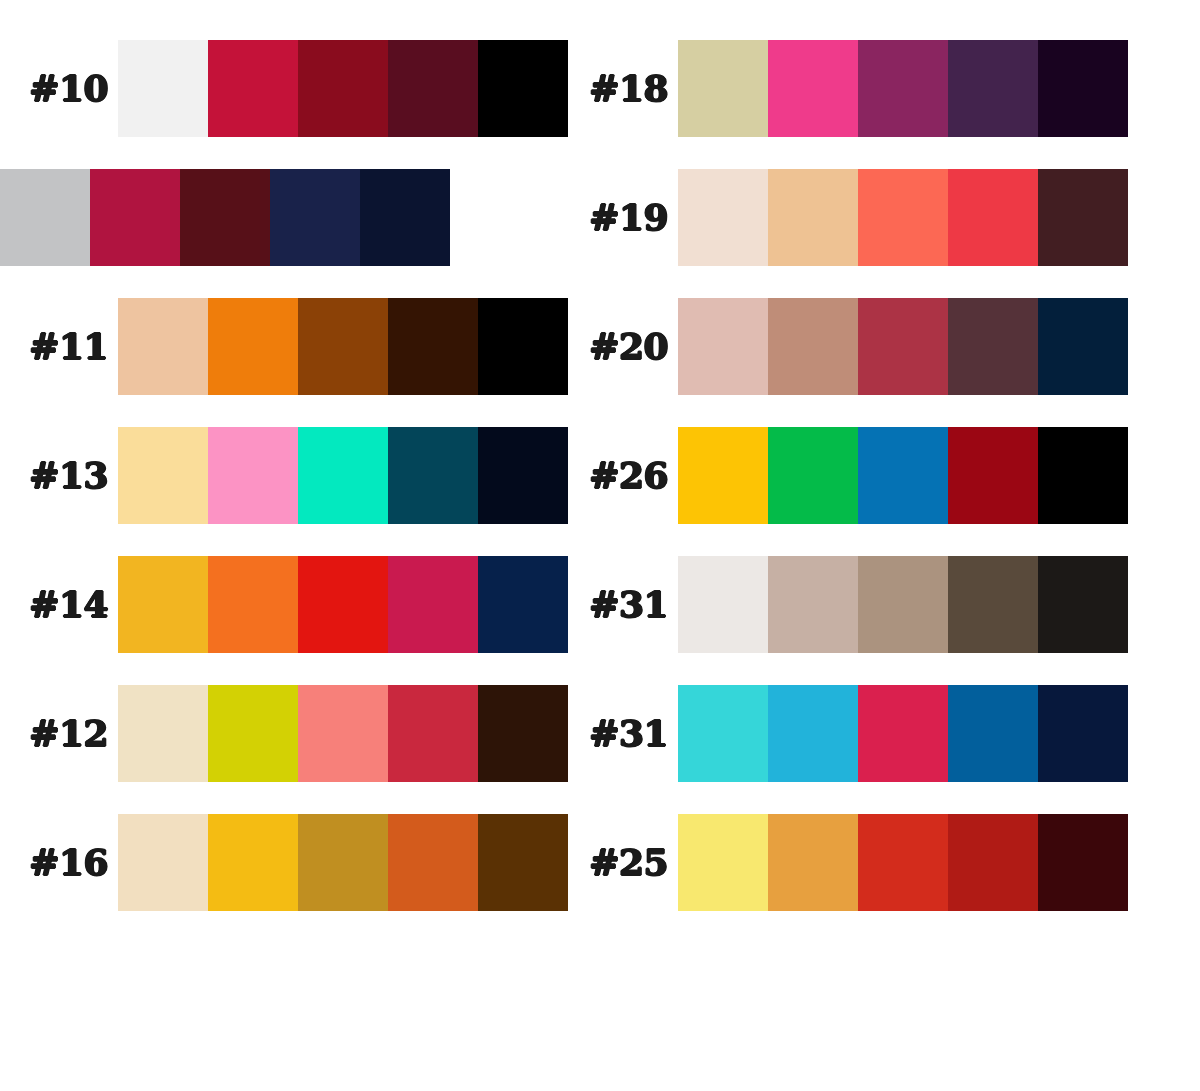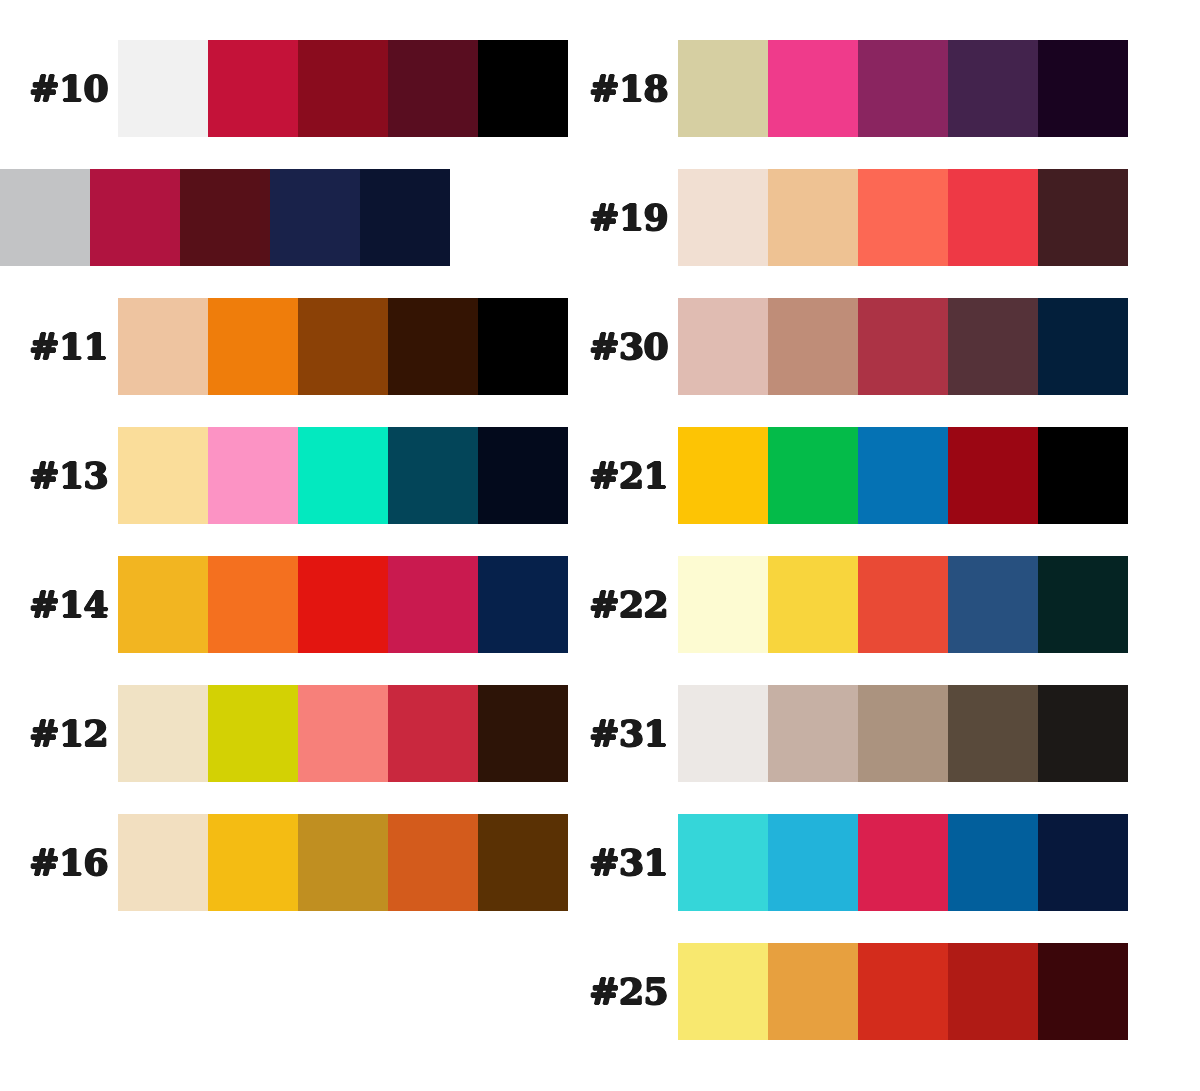--- a/index.html
+++ b/index.html
@@ -167,50 +167,40 @@
         <div class="palette-label">#19</div>
         <div class="swatch-bar">
           <div class="swatch" style="background-color: rgb(241, 223, 210);"></div>
           <div class="swatch" style="background-color: rgb(238, 194, 147);"></div>
           <div class="swatch" style="background-color: rgb(252, 104, 84);"></div>
           <div class="swatch" style="background-color: rgb(238, 57, 69);"></div>
           <div class="swatch" style="background-color: rgb(66, 30, 34);"></div>
         </div>
       </div>
       <div class="palette-row">
-        <div class="palette-label">#30</div>
+        <div class="palette-label">#20</div>
         <div class="swatch-bar">
           <div class="swatch" style="background-color: rgb(224, 188, 178);"></div>
           <div class="swatch" style="background-color: rgb(191, 141, 120);"></div>
           <div class="swatch" style="background-color: rgb(172, 51, 69);"></div>
           <div class="swatch" style="background-color: rgb(85, 50, 57);"></div>
           <div class="swatch" style="background-color: rgb(3, 31, 59);"></div>
         </div>
       </div>
       <div class="palette-row">
-        <div class="palette-label">#21</div>
+        <div class="palette-label">#26</div>
         <div class="swatch-bar">
           <div class="swatch" style="background-color: rgb(253, 196, 4);"></div>
           <div class="swatch" style="background-color: rgb(4, 187, 73);"></div>
           <div class="swatch" style="background-color: rgb(5, 114, 180);"></div>
           <div class="swatch" style="background-color: rgb(155, 6, 19);"></div>
           <div class="swatch" style="background-color: rgb(0, 0, 0);"></div>
         </div>
       </div>
       <div class="palette-row">
-        <div class="palette-label">#22</div>
-        <div class="swatch-bar">
-          <div class="swatch" style="background-color: rgb(253, 251, 210);"></div>
-          <div class="swatch" style="background-color: rgb(248, 213, 61);"></div>
-          <div class="swatch" style="background-color: rgb(233, 74, 53);"></div>
-          <div class="swatch" style="background-color: rgb(39, 80, 127);"></div>
-          <div class="swatch" style="background-color: rgb(5, 36, 35);"></div>
-        </div>
-      </div>
-      <div class="palette-row">
         <div class="palette-label">#31</div>
         <div class="swatch-bar">
           <div class="swatch" style="background-color: rgb(236, 232, 229);"></div>
           <div class="swatch" style="background-color: rgb(198, 176, 164);"></div>
           <div class="swatch" style="background-color: rgb(171, 147, 127);"></div>
           <div class="swatch" style="background-color: rgb(89, 74, 59);"></div>
           <div class="swatch" style="background-color: rgb(28, 25, 23);"></div>
         </div>
       </div>
       <div class="palette-row">

